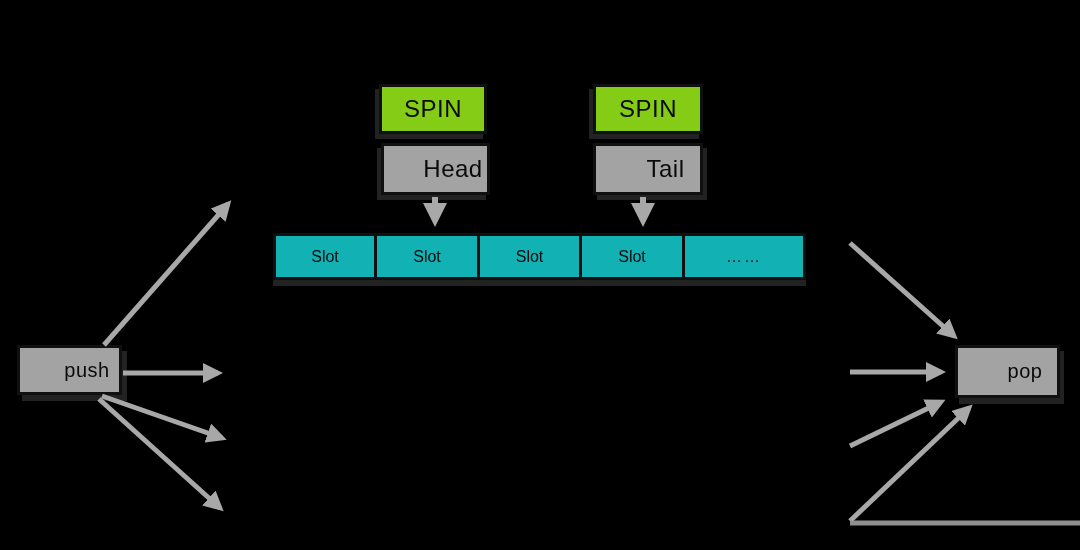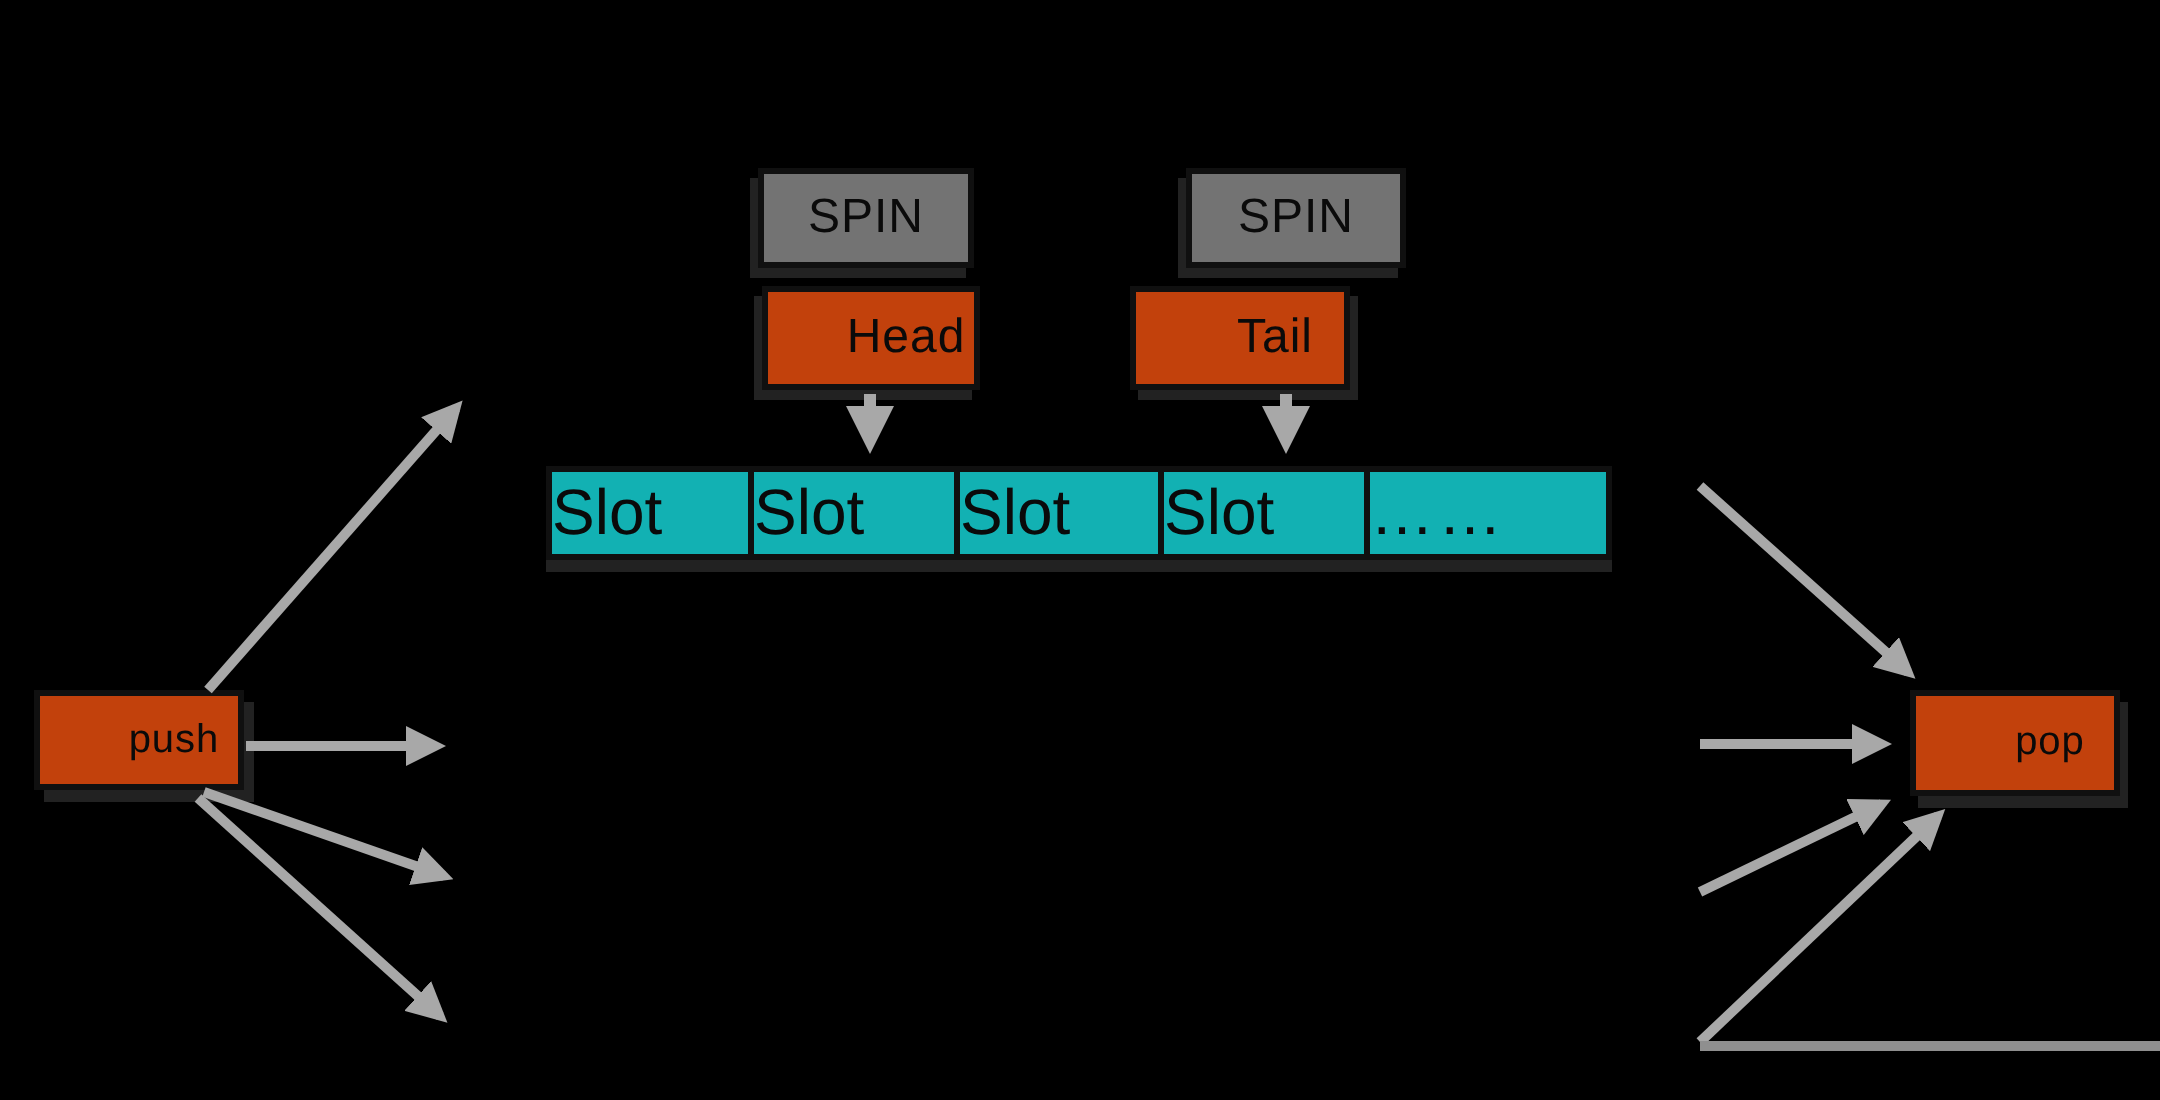--- a/index.html
+++ b/index.html
@@ -15,44 +15,45 @@
     position: absolute;
     box-sizing: border-box;
     display: flex;
     align-items: center;
     justify-content: center;
     color: #0a0a0a;
     border: 3px solid #101010;
     font-size: 24px;
     letter-spacing: 0.5px;
   }
-  .pink  { background: #737373; box-shadow: -4px 5px 0 #222222; }
-  .teal  { background: #c2410c; padding-left: 35px; }
+  .pink  { background: #84cc16; box-shadow: -4px 5px 0 #222222; }
+  .teal  { background: #a3a3a3; padding-left: 35px; }
   .spin-head { left: 379px; top: 84px;  width: 108px; height: 50px; }
   .spin-tail { left: 593px; top: 84px;  width: 110px; height: 50px; }
   .head-box  { left: 381px; top: 143px; width: 109px; height: 52px; box-shadow: -4px 5px 0 #222222; }
-  .tail-box  { left: 565px; top: 143px; width: 110px; height: 52px; box-shadow: 4px 5px 0 #222222; align-items: center; }
+  .tail-box  { left: 593px; top: 143px; width: 110px; height: 52px; box-shadow: 4px 5px 0 #222222; align-items: center; }
   .push-box  { left: 17px;  top: 345px; width: 105px; height: 50px; font-size: 20px; box-shadow: 5px 6px 0 #222222; }
   .pop-box   { left: 955px; top: 345px; width: 105px; height: 53px; font-size: 20px; box-shadow: 4px 6px 0 #222222; }
   .slot-row {
     position: absolute;
     left: 273px; top: 233px;
     width: 533px; height: 47px;
     box-sizing: border-box;
     display: flex;
     border: 3px solid #101010;
     background: #12b1b3;
     box-shadow: 0 6px 0 #222222;
   }
   .slot-cell {
     box-sizing: border-box;
     display: flex;
     align-items: center;
+    justify-content: center;
     color: #0a0a0a;
-    font-size: 32px;
+    font-size: 16px;
     border-right: 3px solid #101010;
   }
   .slot-cell:last-child { border-right: none; }
   .c1 { width: 101px; } .c2 { width: 103px; } .c3 { width: 102px; }
   .c4 { width: 103px; } .c5 { width: 118px; letter-spacing: 2px; }
   svg.arrows { position: absolute; left: 0; top: 0; pointer-events: none; }
 </style>
 </head>
 <body>
 

